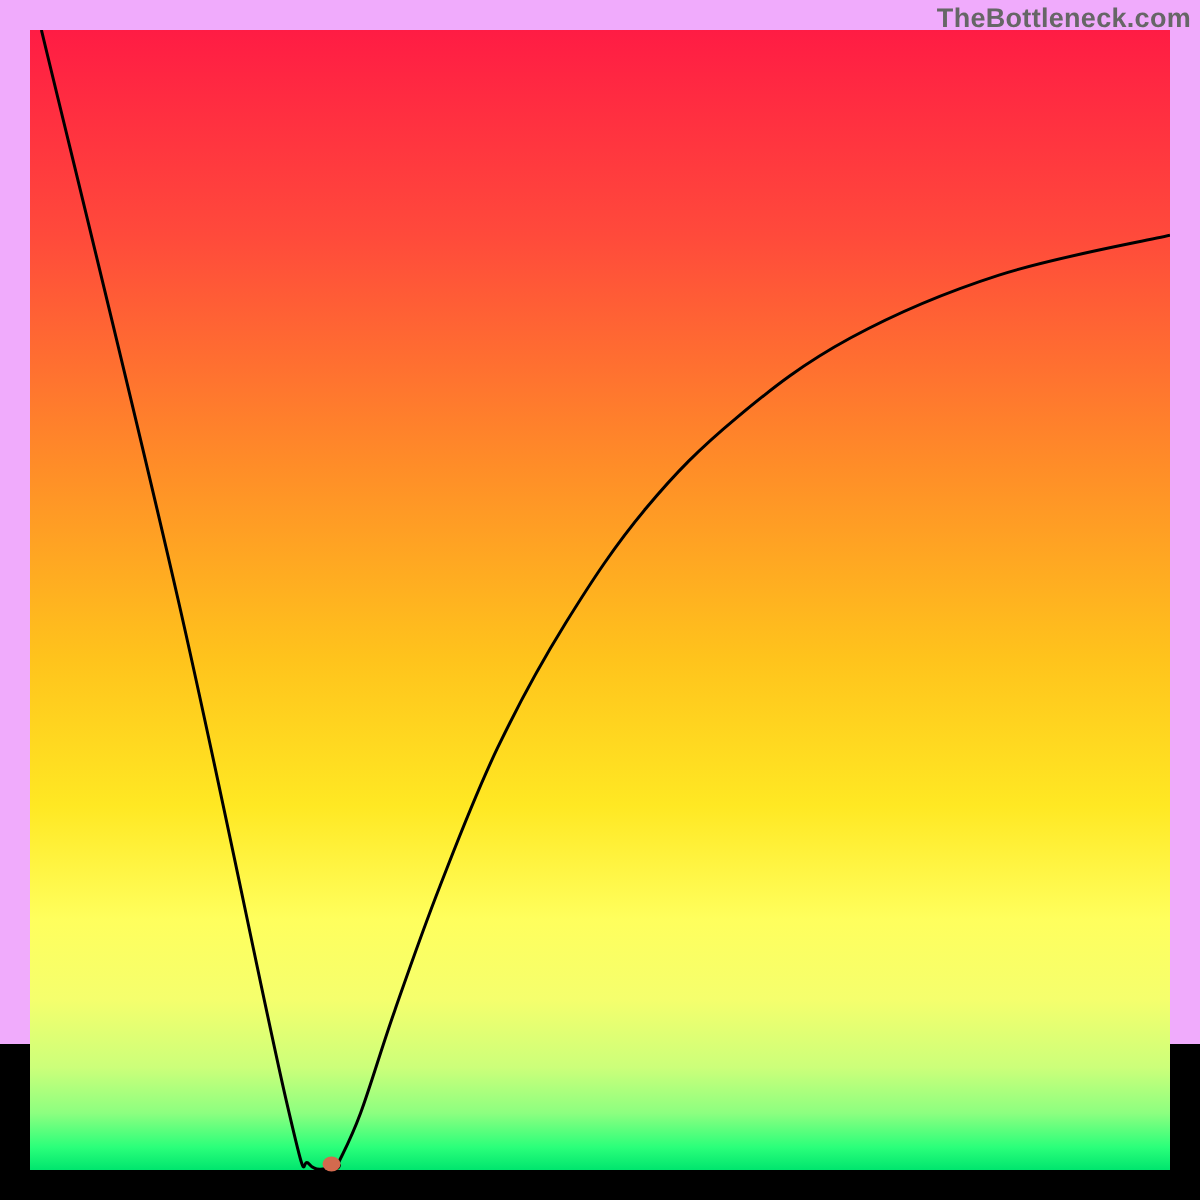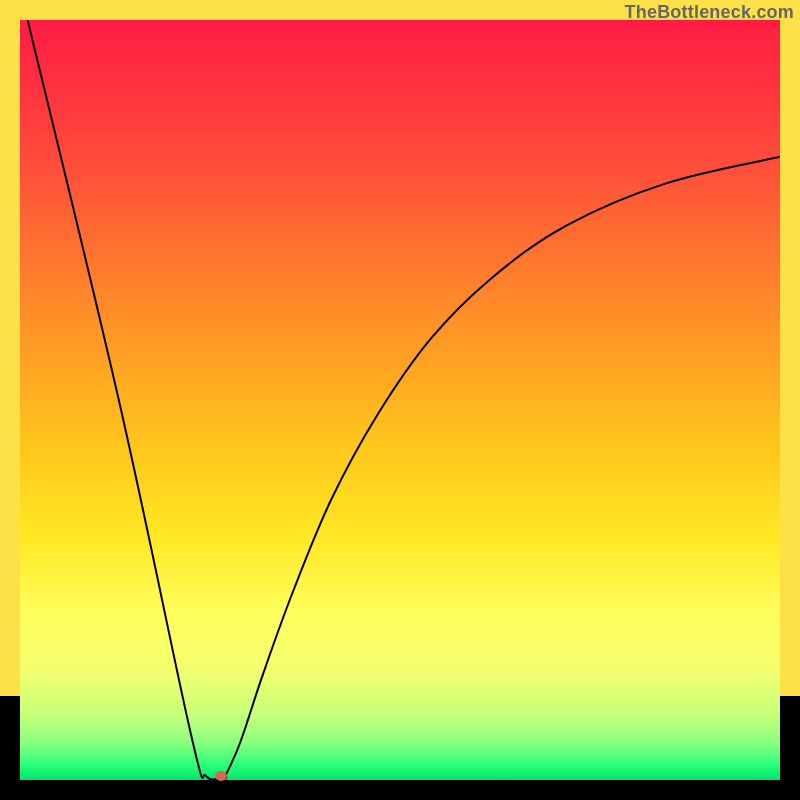--- a/index.html
+++ b/index.html
@@ -2,21 +2,21 @@
 <html><head>
 <meta charset="utf-8">
 <style>
   * { margin: 0; padding: 0; box-sizing: border-box; }
   html, body { width: 800px; height: 800px; overflow: hidden; background: #000; }
 
   .frame {
     position: relative;
     width: 800px;
     height: 696px;
-    background: #fde047;
+    background: #f0abfc;
   }
 
   .plot-area {
     position: absolute;
     left: 20px;
     top: 20px;
     width: 760px;
     height: 760px;
     background: linear-gradient(to bottom,
       #ff1c44 0%,

